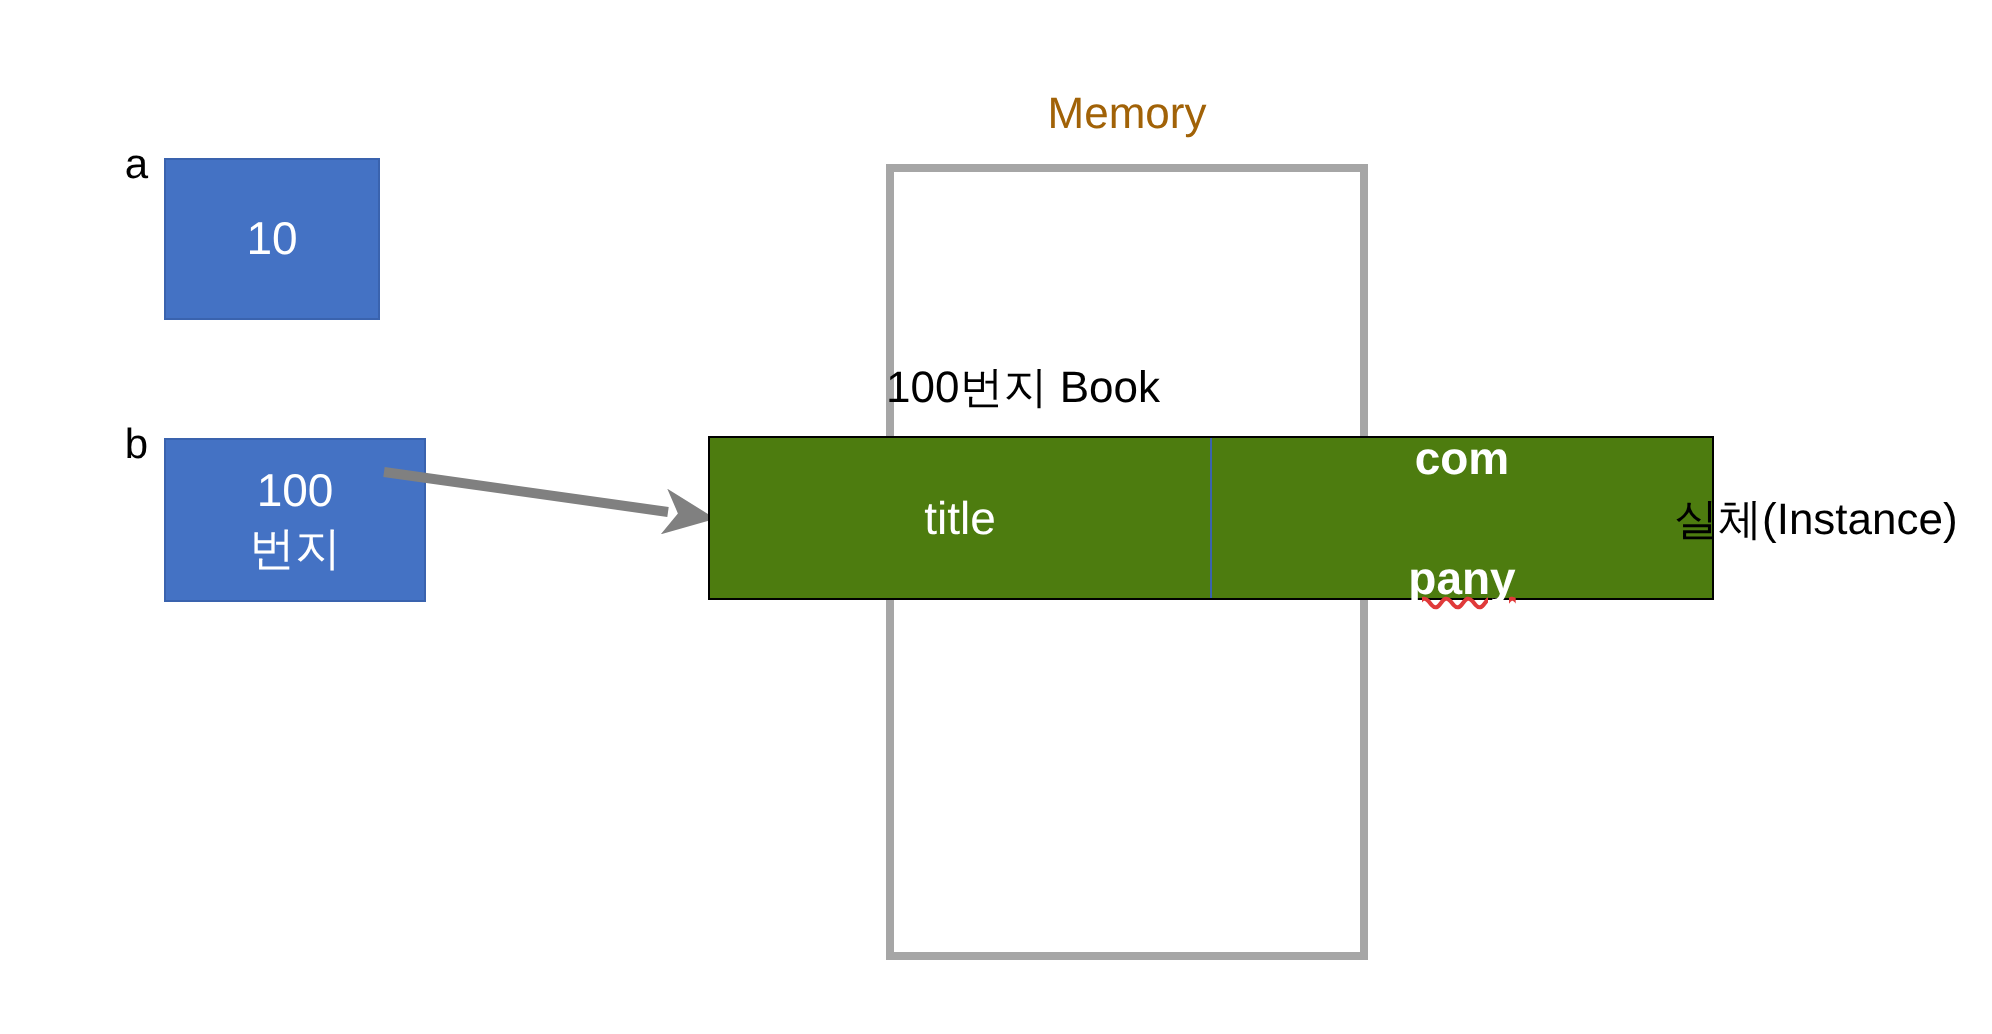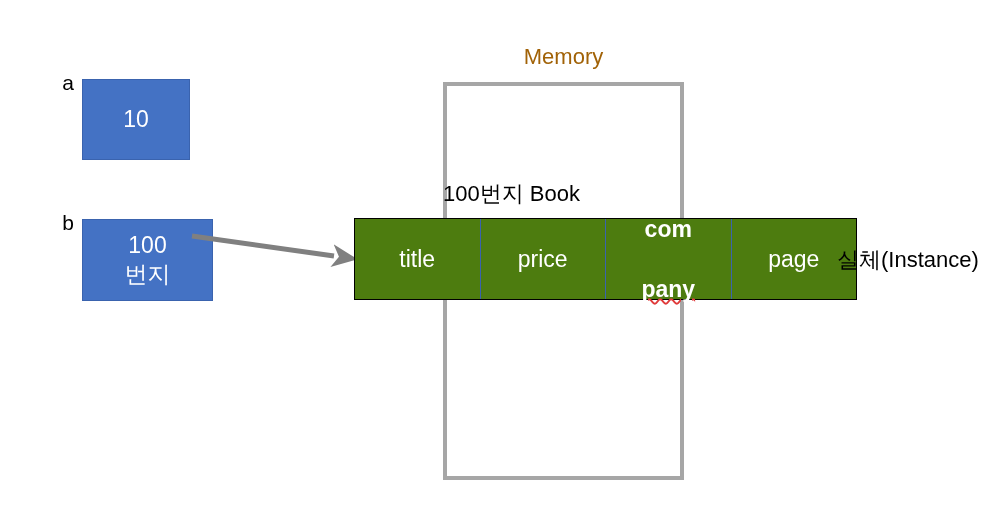--- a/index.html
+++ b/index.html
@@ -177,28 +177,22 @@
   <div id="memory-title">Memory</div>
   <div id="memory-box"></div>
 
   <div id="instance-heading">100번지  Book</div>
 
   <div id="instance-row">
     <div class="field-cell">
       <span>title</span>
     </div>
     <div class="field-cell">
-      <span>price</span>
-    </div>
-    <div class="field-cell">
       <span class="wrapped-word">
         <span class="seg-1">com</span>
         <span class="seg-2">pany</span>
       </span>
-    </div>
-    <div class="field-cell">
-      <span>page</span>
     </div>
   </div>
 
   <div id="instance-caption">실체(Instance)</div>
 
 </div>
 
 </body></html>

